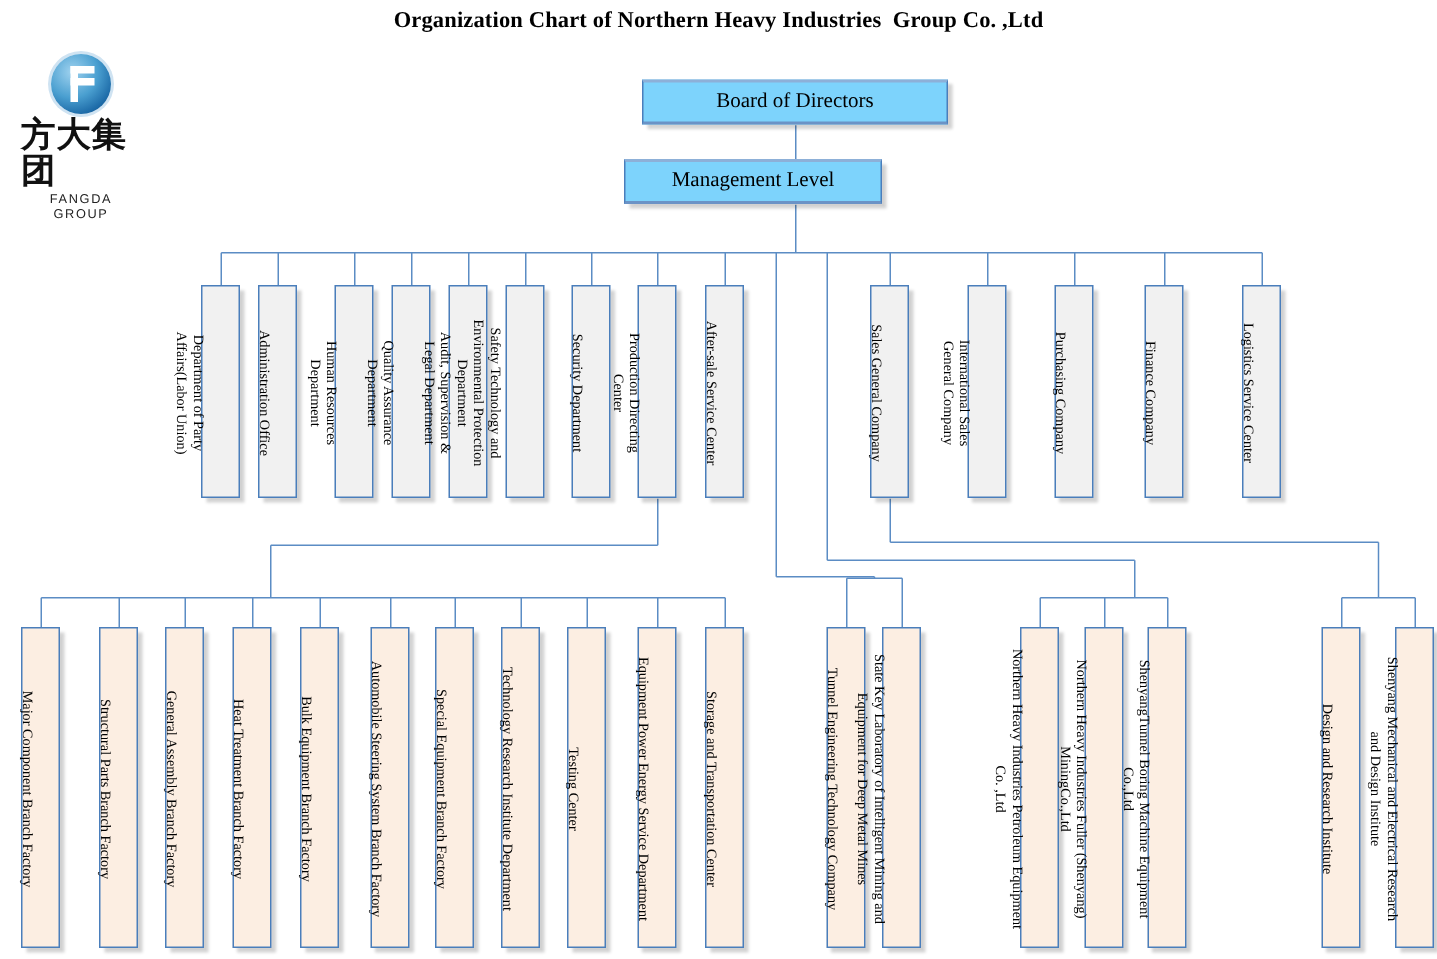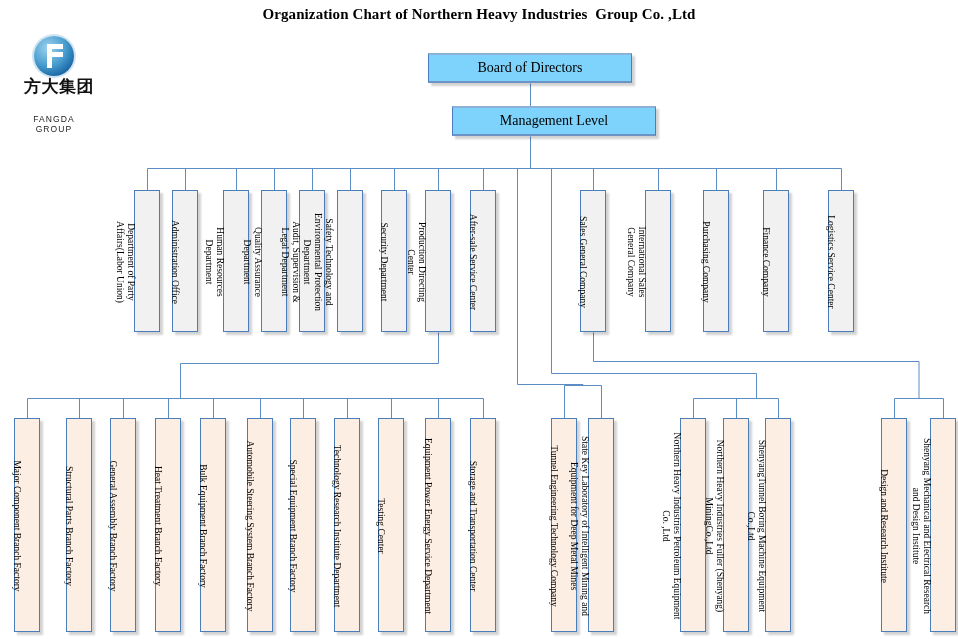--- a/index.html
+++ b/index.html
@@ -60,35 +60,35 @@
   }
   .fangda-mark::after {
     content: "";
     position: absolute;
     left: 13px; top: 8px;
     width: 16px; height: 5px;
     background: #ffffff;
     box-shadow: 0 8px 0 0 #ffffff;
   }
   .fangda-cn {
-    text-align: right;
-    font-size: 17px;
+    text-align: left;
+    font-size: 23px;
     font-weight: bold;
     line-height: 1.05;
     font-family: "DejaVu Sans", "Liberation Sans", sans-serif;
     color: #111;
     letter-spacing: 0.5px;
   }
   .fangda-en {
     text-align: center;
     font-size: 8.5px;
     letter-spacing: 1.1px;
     font-family: "Liberation Sans", sans-serif;
     color: #222;
-    margin-top: 18px;
+    margin-top: 1px;
   }
   .nhi-en {
     text-align: center;
     font-size: 27px;
     font-weight: bold;
     font-style: italic;
     line-height: 1;
     color: #e8231f;
     font-family: "DejaVu Sans", "Liberation Sans", sans-serif;
     letter-spacing: -0.5px;
@@ -215,21 +215,21 @@
       <line x1="919" y1="361.5" x2="919" y2="398.5" stroke="#5b8cc4" stroke-width="1"></line>
       <line x1="894.5" y1="398.5" x2="943.5" y2="398.5" stroke="#5b8cc4" stroke-width="1"></line>
       <line x1="894.5" y1="398.5" x2="894.5" y2="418.5" stroke="#5b8cc4" stroke-width="1"></line>
       <line x1="943.5" y1="398.5" x2="943.5" y2="418.5" stroke="#5b8cc4" stroke-width="1"></line>
     </svg>
 
   <div id="nodes-layer">
       <div class="node top" style="left: 428px; top: 53px; width: 204px; height: 30px;">
         <span>Board of Directors</span>
       </div>
-      <div class="node top" style="left: 452px; top: 106px; width: 204px; height: 30px;">
+      <div class="node top" style="left: 416px; top: 106px; width: 172px; height: 30px;">
         <span>Management Level</span>
       </div>
       <div class="node vert" style="left: 134px; top: 190px; width: 26px; height: 142px;">
         <div class="vtext" style="width: 130px; margin-left: -11px;">
           <span class="ln">Department of Party</span>
           <span class="ln">Affairs(Labor Union)</span>
         </div>
       </div>
       <div class="node vert" style="left: 172px; top: 190px; width: 26px; height: 142px;">
         <div class="vtext" style="width: 130px; margin-left: -5.5px;">

